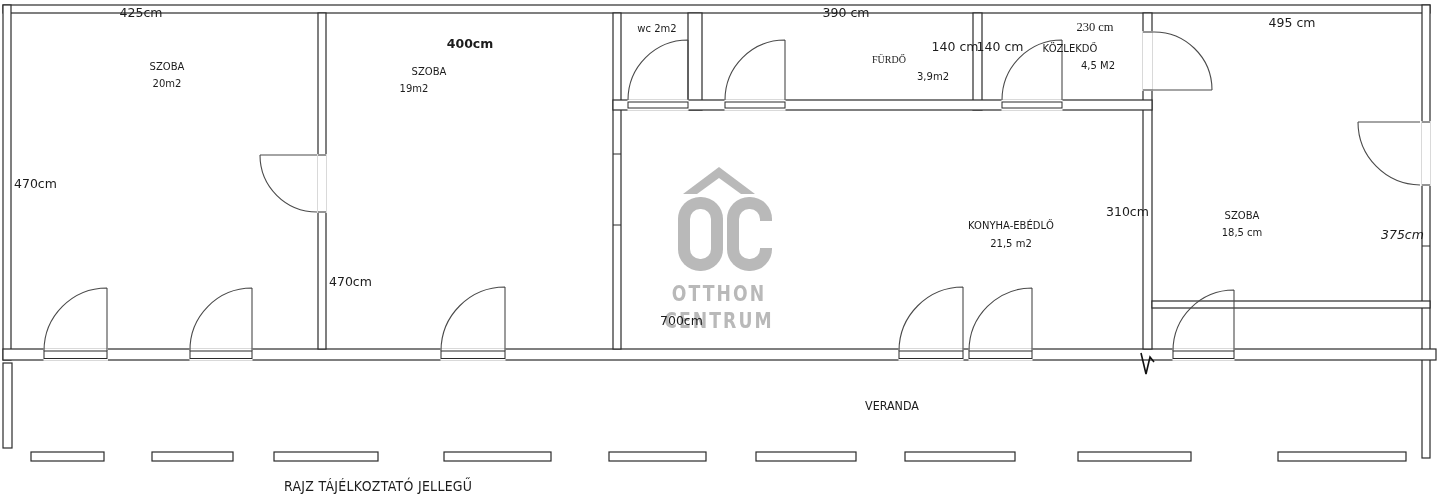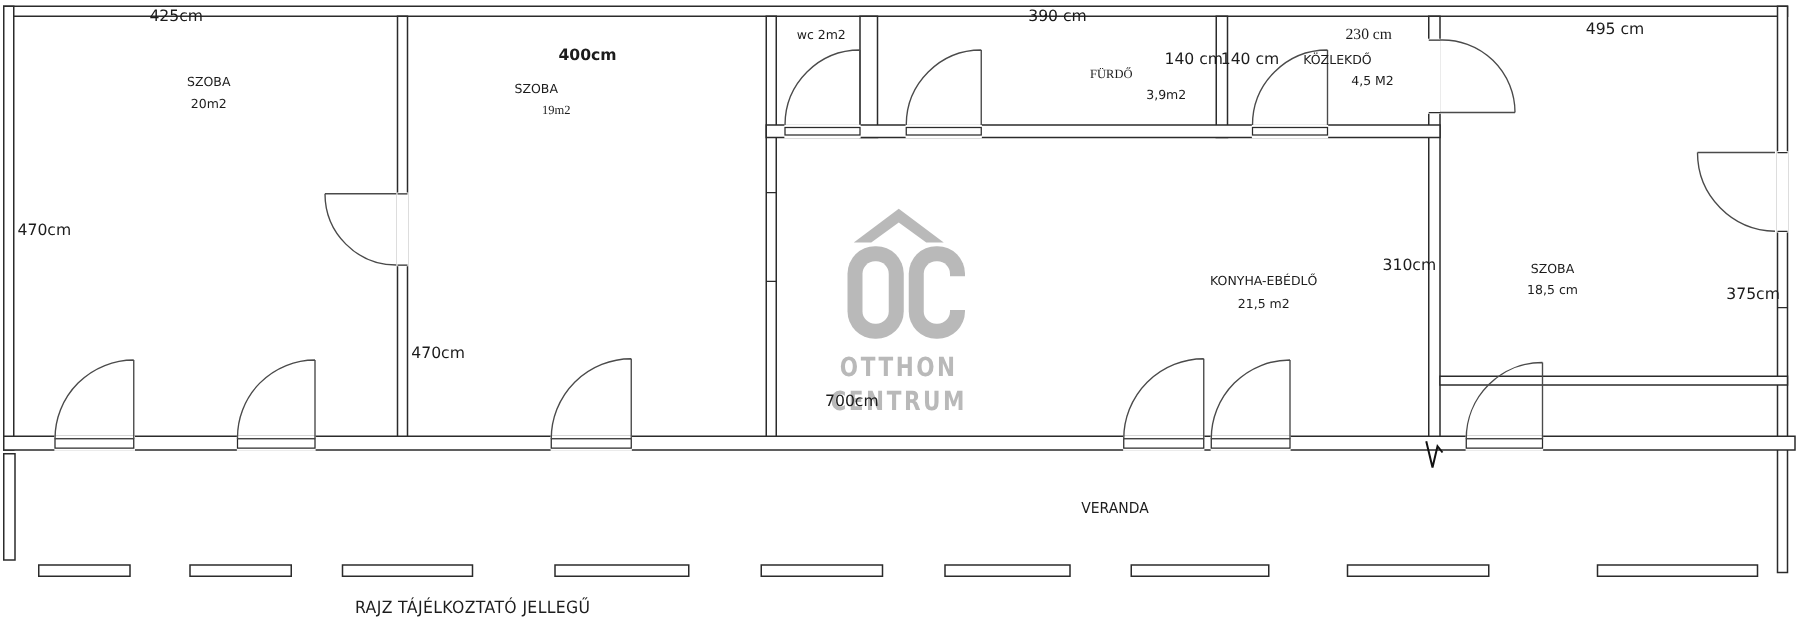--- a/index.html
+++ b/index.html
@@ -118,21 +118,21 @@
 
   <div class="wm-text" style="left:719px;top:282px;">OTTHON</div>
   <div class="wm-text" style="left:719px;top:309px;">CENTRUM</div>
 
   <span class="lbl room ctr" style="left:167px;top:61px;">SZOBA</span>
   <span class="lbl room ctr" style="left:167px;top:78px;">20m2</span>
   <span class="lbl ctr" style="left:141px;top:6px;">425cm</span>
   <span class="lbl" style="left:14px;top:177px;">470cm</span>
 
   <span class="lbl room ctr" style="left:429px;top:66px;">SZOBA</span>
-  <span class="lbl room ctr" style="left:445px;top:83px;font-family:Liberation Serif, serif;">19m2</span>
+  <span class="lbl room ctr" style="left:414px;top:83px;">19m2</span>
   <span class="lbl ctr" style="left:470px;top:37px;font-weight:bold;">400cm</span>
   <span class="lbl" style="left:329px;top:275px;">470cm</span>
 
   <span class="lbl room ctr" style="left:657px;top:23px;">wc 2m2</span>
 
   <span class="lbl ctr" style="left:846px;top:6px;">390 cm</span>
   <span class="lbl room ctr" style="left:889px;top:54px;font-family:Liberation Serif, serif;">FÜRDŐ</span>
   <span class="lbl room ctr" style="left:889px;top:71px;margin-left:44px;">3,9m2</span>
   <span class="lbl ctr" style="left:955px;top:40px;">140 cm</span>
   <span class="lbl ctr" style="left:1000px;top:40px;">140 cm</span>
@@ -142,18 +142,18 @@
   <span class="lbl room ctr" style="left:1098px;top:60px;">4,5 M2</span>
 
   <span class="lbl room ctr" style="left:1011px;top:220px;">KONYHA-EBÉDLŐ</span>
   <span class="lbl room ctr" style="left:1011px;top:238px;">21,5 m2</span>
   <span class="lbl" style="left:660px;top:314px;">700cm</span>
   <span class="lbl" style="left:1106px;top:205px;">310cm</span>
 
   <span class="lbl ctr" style="left:1292px;top:16px;">495 cm</span>
   <span class="lbl room ctr" style="left:1242px;top:210px;">SZOBA</span>
   <span class="lbl room ctr" style="left:1242px;top:227px;">18,5 cm</span>
-  <span class="lbl" style="left:1381px;top:228px;">375cm</span>
+  <span class="lbl" style="left:1381px;top:228px;font-style:italic;">375cm</span>
 
   <span class="lbl narrow-ctr" style="left:892px;top:400px;font-size:12px;">VERANDA</span>
 
   <span class="lbl narrow footer-text" style="left:284px;top:479px;">RAJZ TÁJÉLKOZTATÓ JELLEGŰ</span>
 </div>
 
 </body></html>

